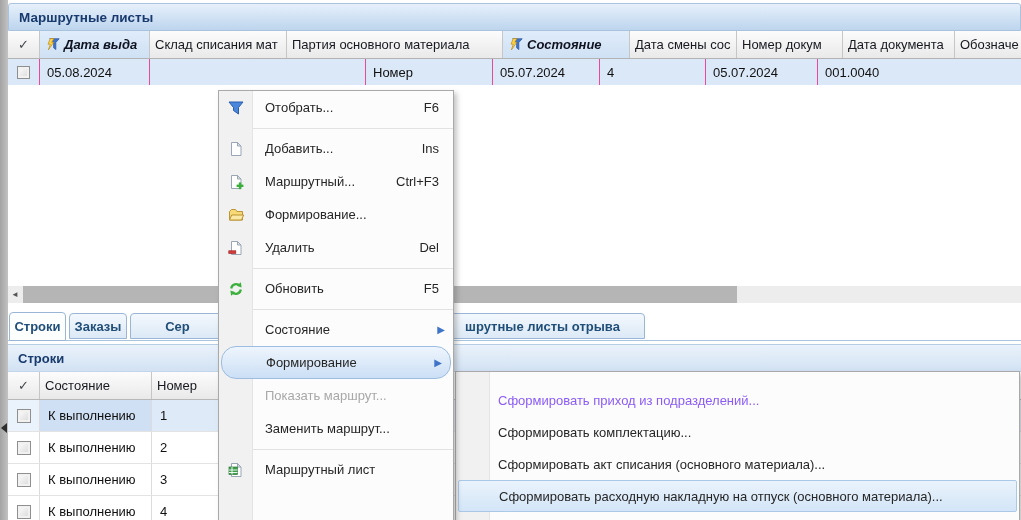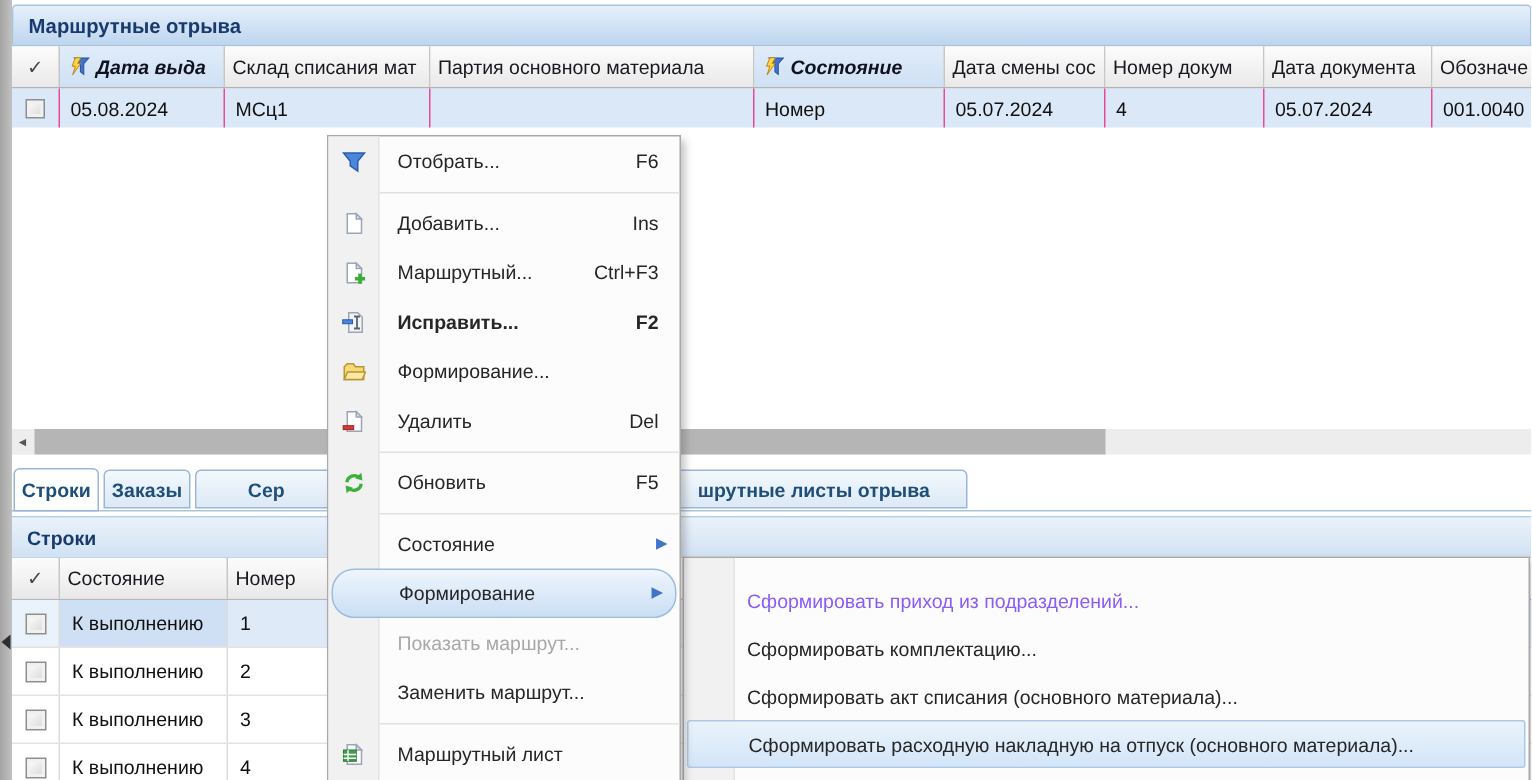--- a/index.html
+++ b/index.html
@@ -94,21 +94,21 @@
 </head>
 <body>
 
 <div id="screen">
 
   <div class="left-strip">
     <div class="collapse-arrow"></div>
   </div>
 
   <div class="title-bar">
-    <span>Маршрутные отрыва</span>
+    <span>Маршрутные листы</span>
   </div>
 
   <div class="hdr-row">
     <div class="hcell chk" style="width:32px">
       <span>✓</span>
     </div>
     <div class="hcell filtered" style="width:110px">
       <span class="flt-ico">
         <svg width="15" height="13" viewBox="0 0 16 14">
           <polygon points="5,0.8 15.2,0.8 11.6,4.8 11.6,12.5 9.2,10.5 9.2,4.8" fill="#3f74cd" stroke="#2c57a5" stroke-width="0.8"></polygon>
@@ -144,21 +144,20 @@
     <div class="hcell" style="width:66px;border-right:none">
       <span>Обозначе</span>
     </div>
   </div>
 
   <div class="drow">
     <div class="dcell chk" style="width:32px">
         <div class="cb"></div>
       </div>
     <div class="dcell" style="width:110px">05.08.2024</div>
-    <div class="dcell" style="width:137px">МСц1</div>
     <div class="dcell" style="width:216px"></div>
     <div class="dcell" style="width:127px">Номер</div>
     <div class="dcell" style="width:107px">05.07.2024</div>
     <div class="dcell" style="width:106px">4</div>
     <div class="dcell" style="width:112px">05.07.2024</div>
     <div class="dcell" style="width:66px;border-right:none">001.0040</div>
   </div>
 
   <div class="hscroll">
     <div class="hs-arrow">◄</div>
@@ -257,31 +256,20 @@
             <path d="M3.5 1.5 h6 l3.5 3.5 v9.5 h-9.5 z" fill="#fff" stroke="#9aa6b4"></path>
             <path d="M9.5 1.5 v3.5 h3.5 z" fill="#dde6ee" stroke="#9aa6b4"></path>
             <rect x="8.6" y="10.6" width="6.8" height="2.4" fill="#3aae3a"></rect>
             <rect x="10.8" y="8.4" width="2.4" height="6.8" fill="#3aae3a"></rect>
           </svg>
       </span>
       <span class="mi-label">Маршрутный...</span>
       <span class="mi-key">Ctrl+F3</span>
     </div>
 
-    <div class="mi bold">
-      <span class="mi-ico">
-        <svg width="16" height="16" viewBox="0 0 16 16">
-            <path d="M4.5 1.5 h6 l3 3 v10 h-9 z" fill="#f2f4f6" stroke="#9aa6b4"></path>
-            <rect x="0.5" y="6.2" width="6.5" height="2.6" fill="#4b86dd" stroke="#2a5cad" stroke-width="0.7"></rect>
-            <path d="M8 4 h4 M10 4 v8 M8 12 h4" stroke="#5a646e" stroke-width="1.2" fill="none"></path>
-          </svg>
-      </span>
-      <span class="mi-label">Исправить...</span>
-      <span class="mi-key">F2</span>
-    </div>
 
     <div class="mi">
       <span class="mi-ico">
         <svg width="16" height="16" viewBox="0 0 16 16">
             <path d="M1.5 4.5 l2-2 h4 l1.5 2 h5.5 v8.5 h-13 z" fill="#f7d977" stroke="#bb9433"></path>
             <path d="M1.5 13 l2.2-5 h12 l-2.2 5 z" fill="#fbe8a6" stroke="#bb9433"></path>
           </svg>
       </span>
       <span class="mi-label">Формирование...</span>
       <span class="mi-key"></span>

